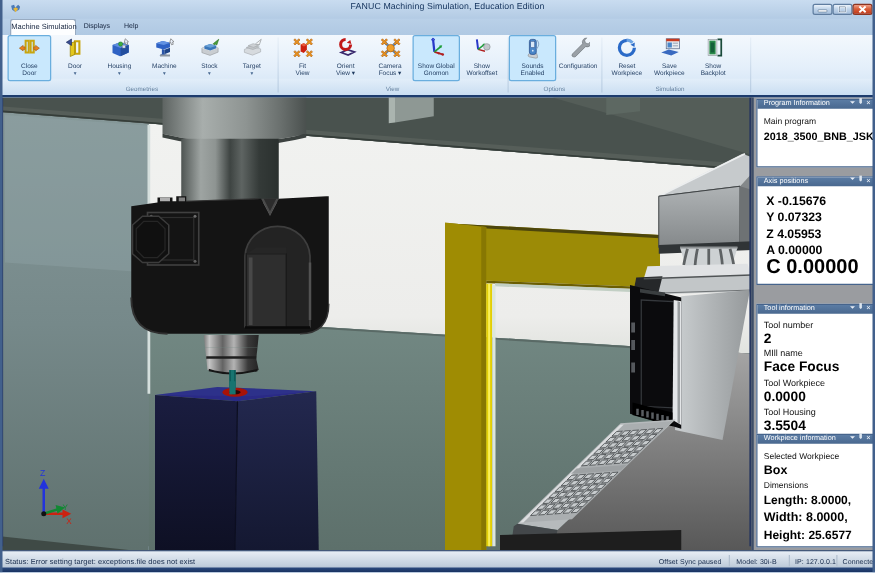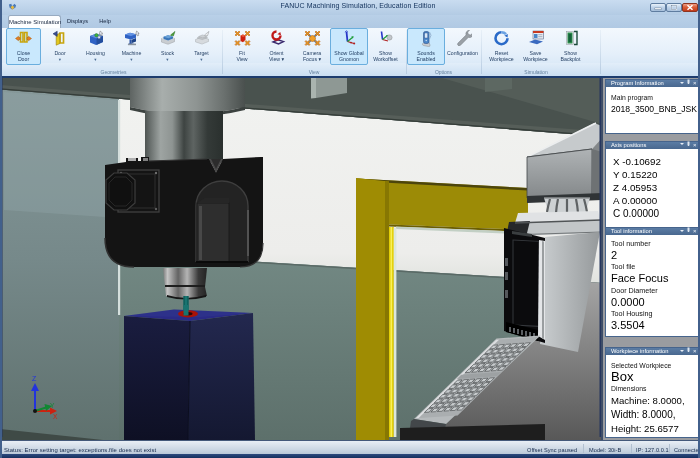--- a/index.html
+++ b/index.html
@@ -22,21 +22,21 @@
 .grplab{position:absolute;top:69px;font-size:5px;color:#64809e;text-align:center;}
 .gsep{position:absolute;top:30px;width:1px;height:44px;background:linear-gradient(#e8f0f8,#b7cce2);}
 #viewport{position:absolute;left:0;top:78px;}
 #sidebar{position:absolute;left:601px;top:78px;width:99px;height:362px;background:#9a9ca0;}
 #sidebarline{position:absolute;left:601px;top:78px;width:2px;height:362px;background:#3d4d68;}
 .panel{position:absolute;left:605px;width:92.5px;background:#fff;border:1px solid #46648c;}
 .ptitle{height:7px;background:linear-gradient(#5b7ca4,#49688f);color:#fff;font-size:5.8px;line-height:7px;padding-left:5px;position:relative;white-space:nowrap;}
 .picons{position:absolute;right:2px;top:0px;}
 .pbody{padding:1px 0 0 5px;color:#000;}
 .lab7{font-size:6.8px;line-height:11px;color:#111;white-space:nowrap;}
-.val10{font-size:9.3px;line-height:12.4px;color:#000;white-space:nowrap;}
+.val10{font-size:9.3px;line-height:12.4px;color:#000;white-space:nowrap;font-weight:bold;}
 .tri{display:inline-block;width:0;height:0;border-left:2px solid transparent;border-right:2px solid transparent;border-top:2.5px solid #e8eef6;margin-right:4px;vertical-align:1.5px;}
 .pin{display:inline-block;width:1.2px;height:2.8px;background:#dde6f0;margin-right:4px;vertical-align:1px;box-shadow:0 -1px 0 0.5px #dde6f0;}
 .xx{font-size:6px;color:#f0f4fa;}
 #statusbar{position:absolute;left:0;top:440px;width:700px;height:14px;background:linear-gradient(#e8eef5,#c2cfdd 80%,#b4c3d4);border-top:1.5px solid #44597a;font-size:5.9px;letter-spacing:0.08px;color:#15294a;}
 #bottomstrip{position:absolute;left:0;top:454px;width:700px;height:4px;background:linear-gradient(#2c4a7e,#16305e);}
 .stxt{position:absolute;top:6px;white-space:nowrap;}
 #winborderL{position:absolute;left:0;top:0;width:2px;height:458px;background:#42608c;}
 #winborderR{position:absolute;right:0;top:0;width:2px;height:458px;background:#42608c;}
 </style></head><body>
 <div id="win">
@@ -535,47 +535,47 @@
 <div class="panel" style="top:79px;height:53px">
  <div class="ptitle">Program Information<span class="picons"><span class="tri"></span><span class="pin"></span><span class="xx">×</span></span></div>
  <div class="pbody" style="padding-top:5px">
           <div class="lab7">Main program</div>
           <div class="val10" style="font-size:8.6px">2018_3500_BNB_JSK</div>
         </div>
 </div>
 <div class="panel" style="top:140.5px;height:85px">
  <div class="ptitle">Axis positions<span class="picons"><span class="tri"></span><span class="pin"></span><span class="xx">×</span></span></div>
  <div class="pbody" style="padding-left:7px;padding-top:6px">
-  <div class="val10" style="line-height:13.1px;font-size:9.8px">X -0.10692</div>
-  <div class="val10" style="line-height:13.1px;font-size:9.8px">Y 0.15220</div>
+  <div class="val10" style="line-height:13.1px;font-size:9.8px">X -0.15676</div>
+  <div class="val10" style="line-height:13.1px;font-size:9.8px">Y 0.07323</div>
   <div class="val10" style="line-height:13.1px;font-size:9.8px">Z 4.05953</div>
   <div class="val10" style="line-height:13.1px;font-size:9.8px">A 0.00000</div>
-  <div class="val10" style="line-height:13.1px;font-size:10px">C 0.00000</div>
+  <div class="val10" style="line-height:13.1px;font-size:16px">C 0.00000</div>
  </div>
 </div>
-<div class="panel" style="top:227px;height:108px">
+<div class="panel" style="top:243px;height:108px">
  <div class="ptitle">Tool information<span class="picons"><span class="tri"></span><span class="pin"></span><span class="xx">×</span></span></div>
  <div class="pbody" style="padding-top:3px">
   <div class="lab7" style="font-size:7.2px">Tool number</div>
           <div class="val10" style="font-size:11px">2</div>
-  <div class="lab7" style="font-size:7.2px">Tool file</div>
+  <div class="lab7" style="font-size:7.2px">MIll name</div>
           <div class="val10" style="font-size:11px">Face Focus</div>
-  <div class="lab7" style="font-size:7.2px">Door Diameter</div>
+  <div class="lab7" style="font-size:7.2px">Tool Workpiece</div>
           <div class="val10" style="font-size:11px">0.0000</div>
   <div class="lab7" style="font-size:7.2px">Tool Housing</div>
           <div class="val10" style="font-size:11px">3.5504</div>
  </div>
 </div>
 <div class="panel" style="top:347px;height:89px">
  <div class="ptitle">Workpiece information<span class="picons"><span class="tri"></span><span class="pin"></span><span class="xx">×</span></span></div>
  <div class="pbody" style="padding-top:5px">
   <div class="lab7">Selected Workpiece</div>
-          <div class="val10" style="font-size:13px">Box</div>
+          <div class="val10" style="font-size:10px">Box</div>
   <div class="lab7">Dimensions</div>
-  <div class="val10" style="line-height:13.7px;font-size:9.6px">Machine: 8.0000,</div>
+  <div class="val10" style="line-height:13.7px;font-size:9.6px">Length: 8.0000,</div>
   <div class="val10" style="line-height:13.7px;font-size:10px">Width: 8.0000,</div>
   <div class="val10" style="line-height:13.7px;font-size:9.6px">Height: 25.6577</div>
  </div>
 </div>
 </div>
 <div id="statusbar">
 <span class="stxt" style="left:4px">Status: Error setting target: exceptions.file does not exist</span>
 <span style="position:absolute;left:583px;top:3px;width:1px;height:9px;background:#b2c0d0"></span>
       <span style="position:absolute;left:631px;top:3px;width:1px;height:9px;background:#b2c0d0"></span>
       <span style="position:absolute;left:669px;top:3px;width:1px;height:9px;background:#b2c0d0"></span>

